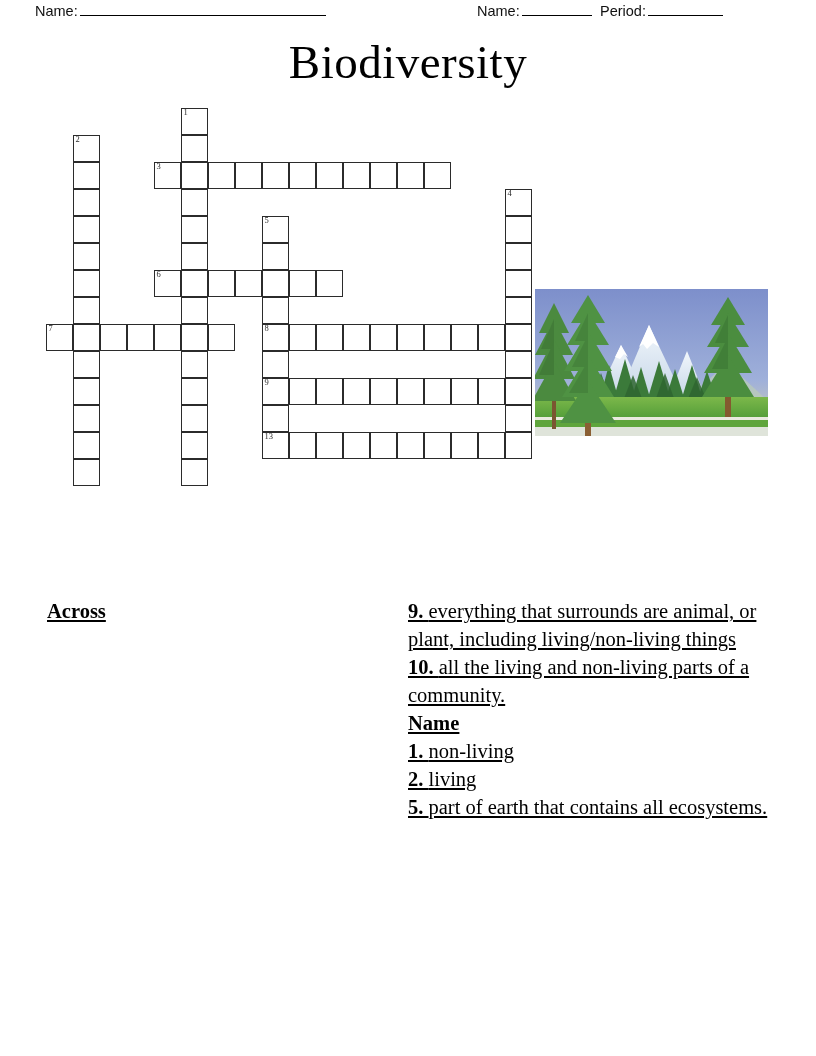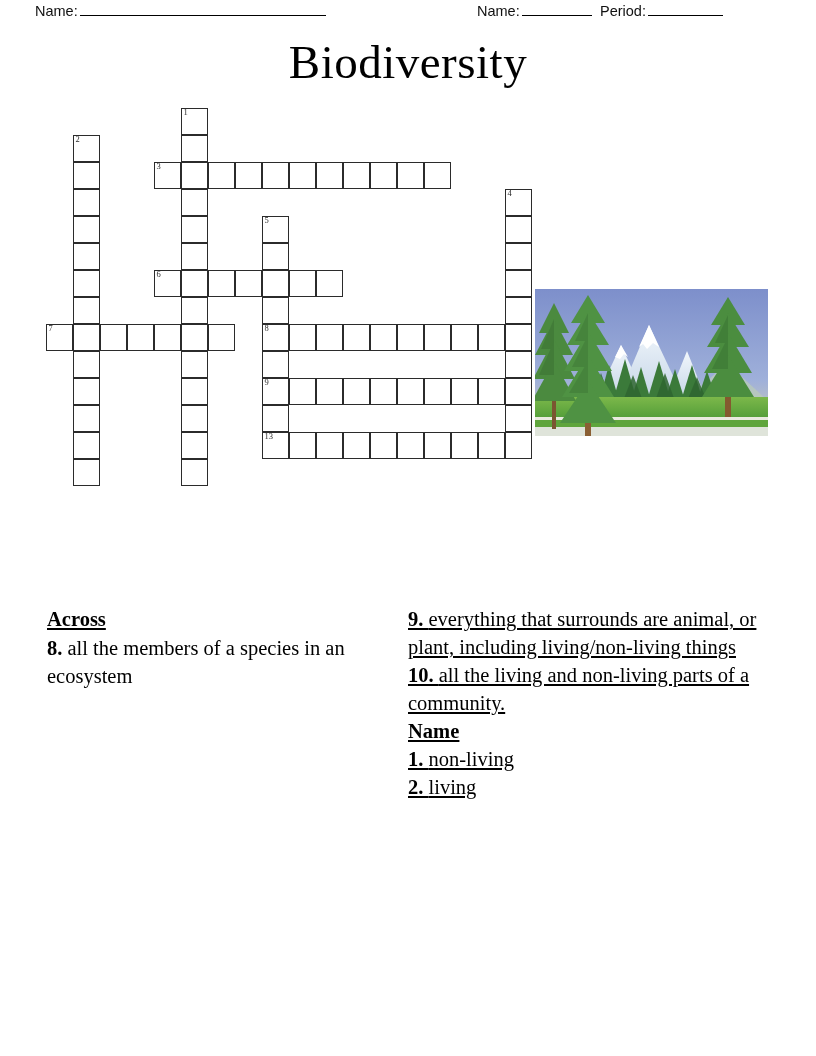--- a/index.html
+++ b/index.html
@@ -96,21 +96,21 @@
   
   .clues {
     position: absolute;
     top: 598px;
     left: 0;
     width: 816px;
     height: 380px;
   }
   .clue-col {
     position: absolute;
-    top: 8px;
+    top: 0;
     font-family: "Liberation Serif", serif;
     font-size: 20.5px;
     line-height: 1.36;
   }
   .clue-col.left  { left: 47px; width: 345px; }
   .clue-col.right { left: 408px; width: 360px; text-decoration: underline; }
 
   .clue-heading {
     font-weight: bold;
     text-decoration: underline;
@@ -348,27 +348,27 @@
         <path d="M193 48 L177 80 L193 80 Z"></path>
       </g>
     </g>
   </svg>
 </div>
 
 <div class="clues">
   <div class="clue-col left">
     <span class="clue-heading">Across</span>
     <div id="across-left">
-        <div class="clue"><span class="cnum">8. </span><span>all the members of a species in an ecosystem</span></div>
       </div>
   </div>
   <div class="clue-col right">
     <div id="across-right">
         <div class="clue"><span class="cnum">9. </span><span>everything that surrounds are animal, or plant, including living/non-living things</span></div>
         <div class="clue"><span class="cnum">10. </span><span>all the living and non-living parts of a community.</span></div>
       </div>
     <span class="clue-heading">Name</span>
     <div id="down-list">
         <div class="clue"><span class="cnum">1. </span><span>non-living</span></div>
         <div class="clue"><span class="cnum">2. </span><span>living</span></div>
+        <div class="clue"><span class="cnum">5. </span><span>part of earth that contains all ecosystems.</span></div>
       </div>
   </div>
 </div>
 
 </body></html>

